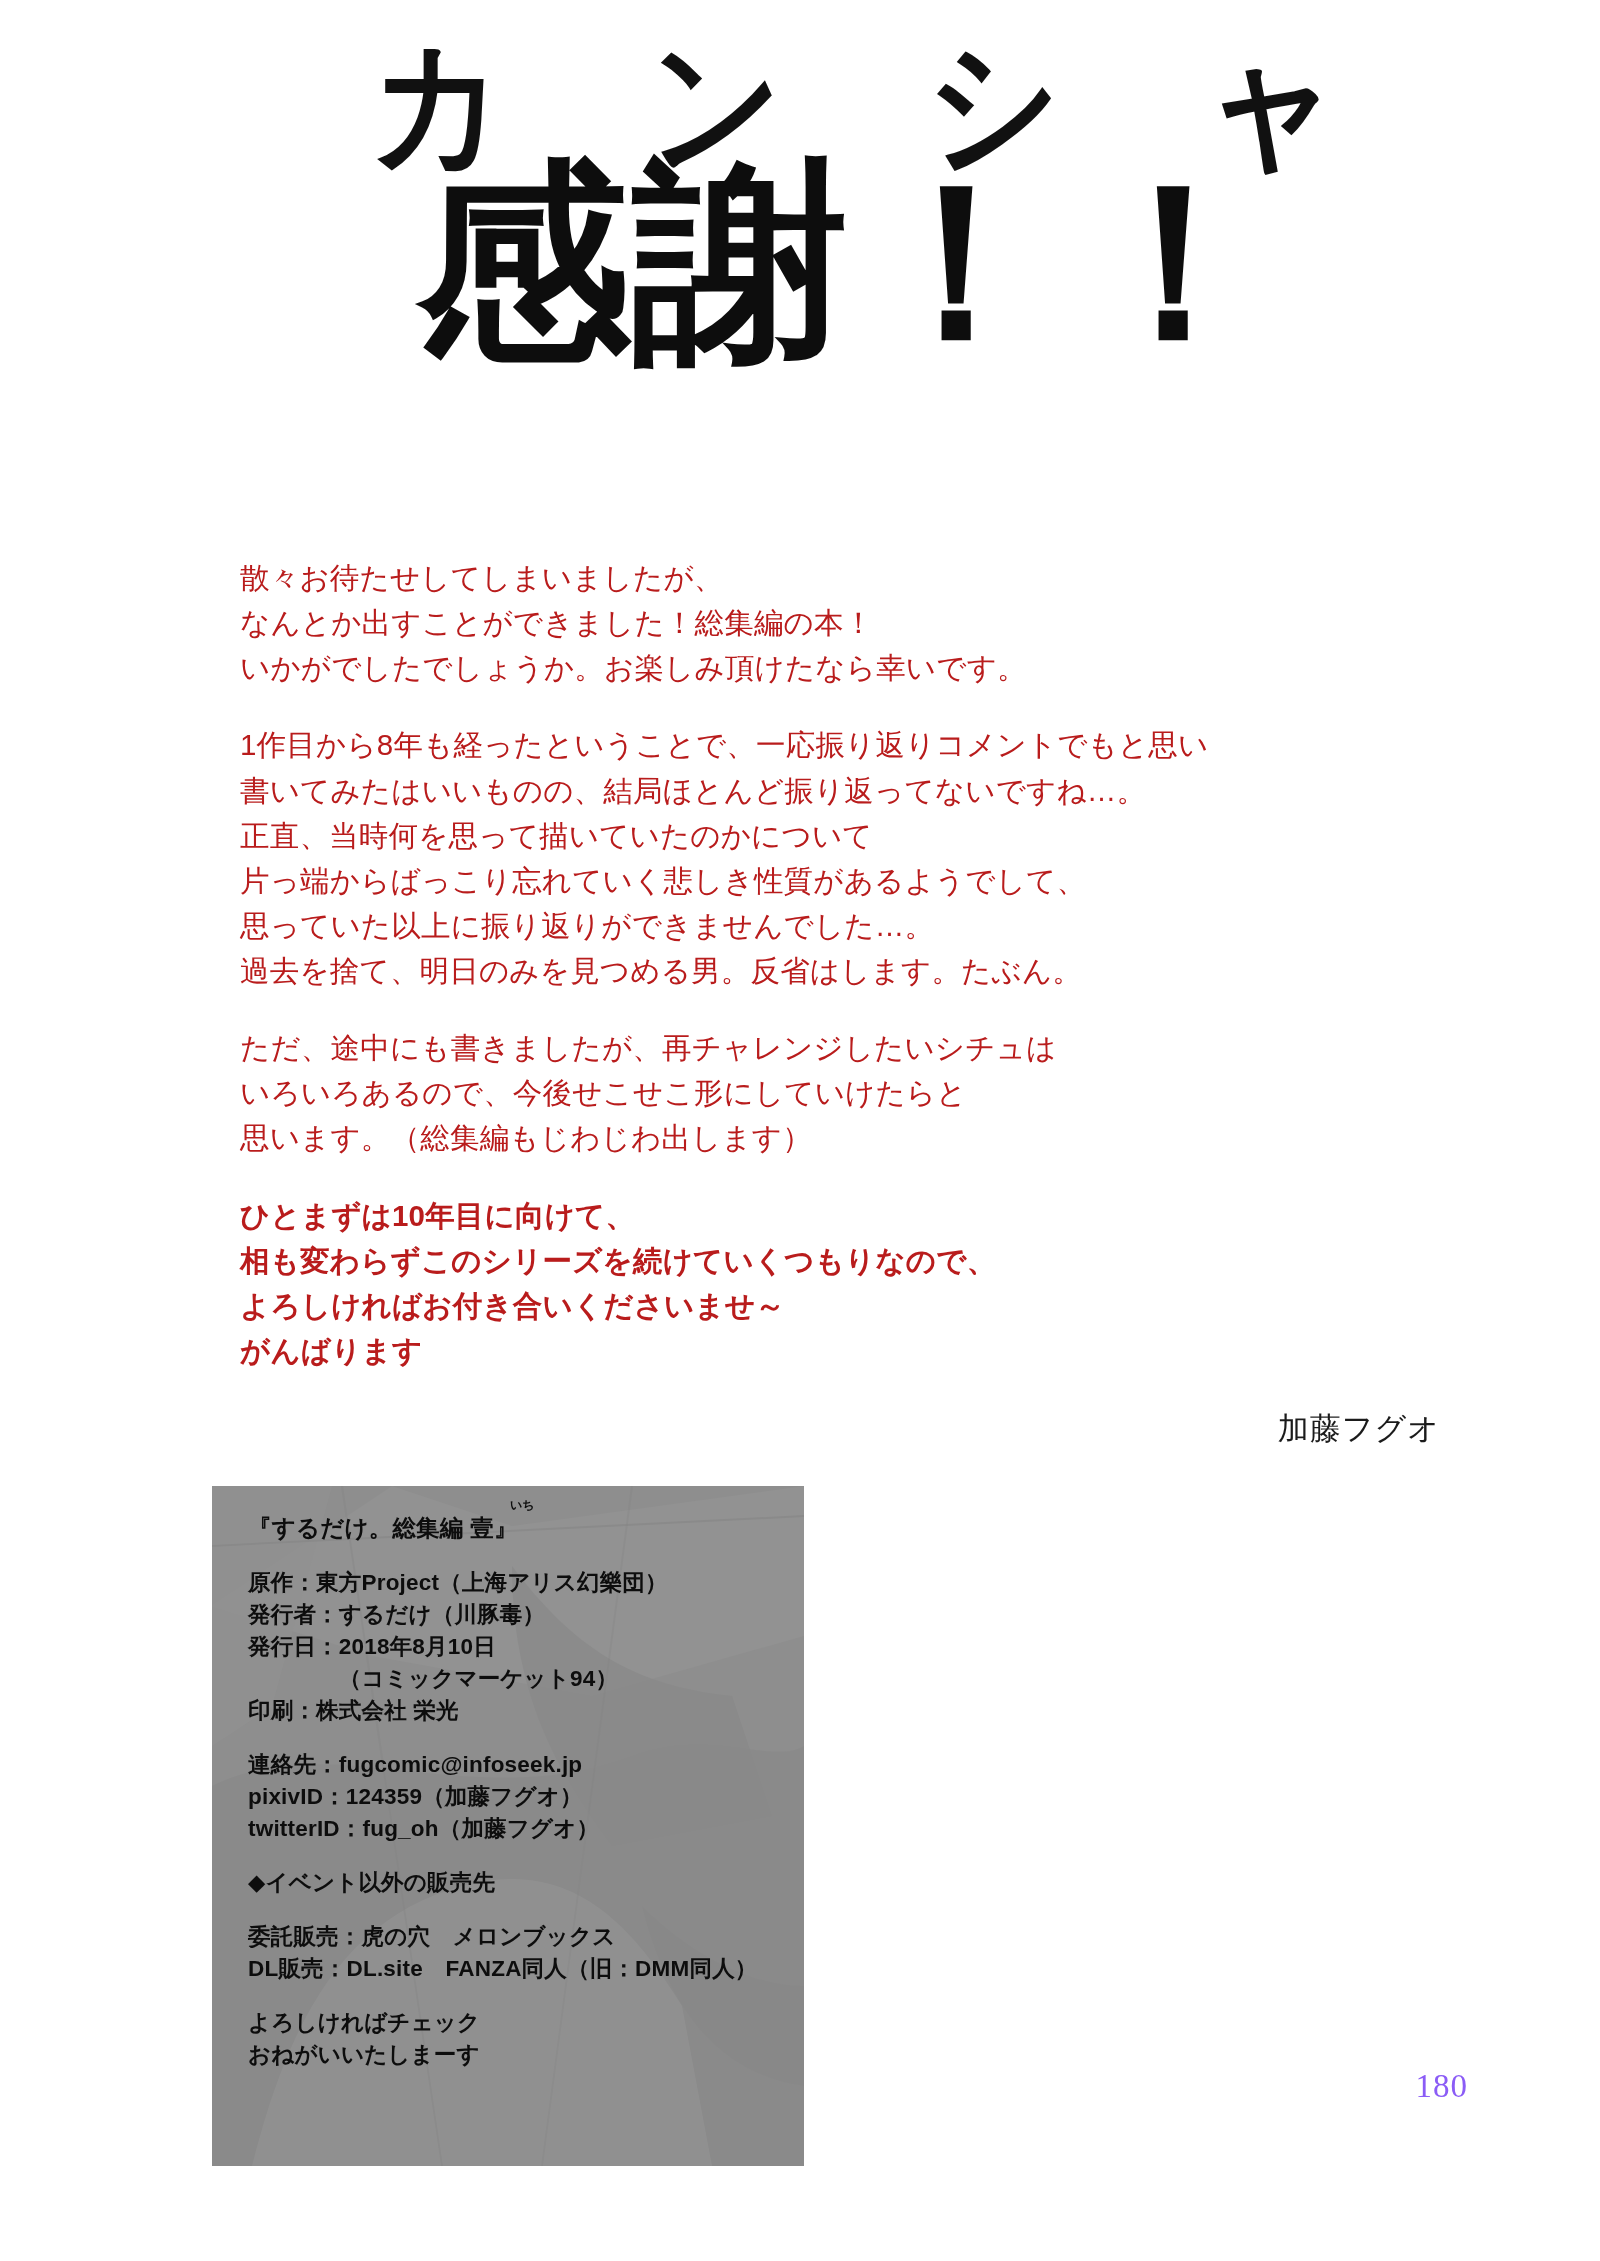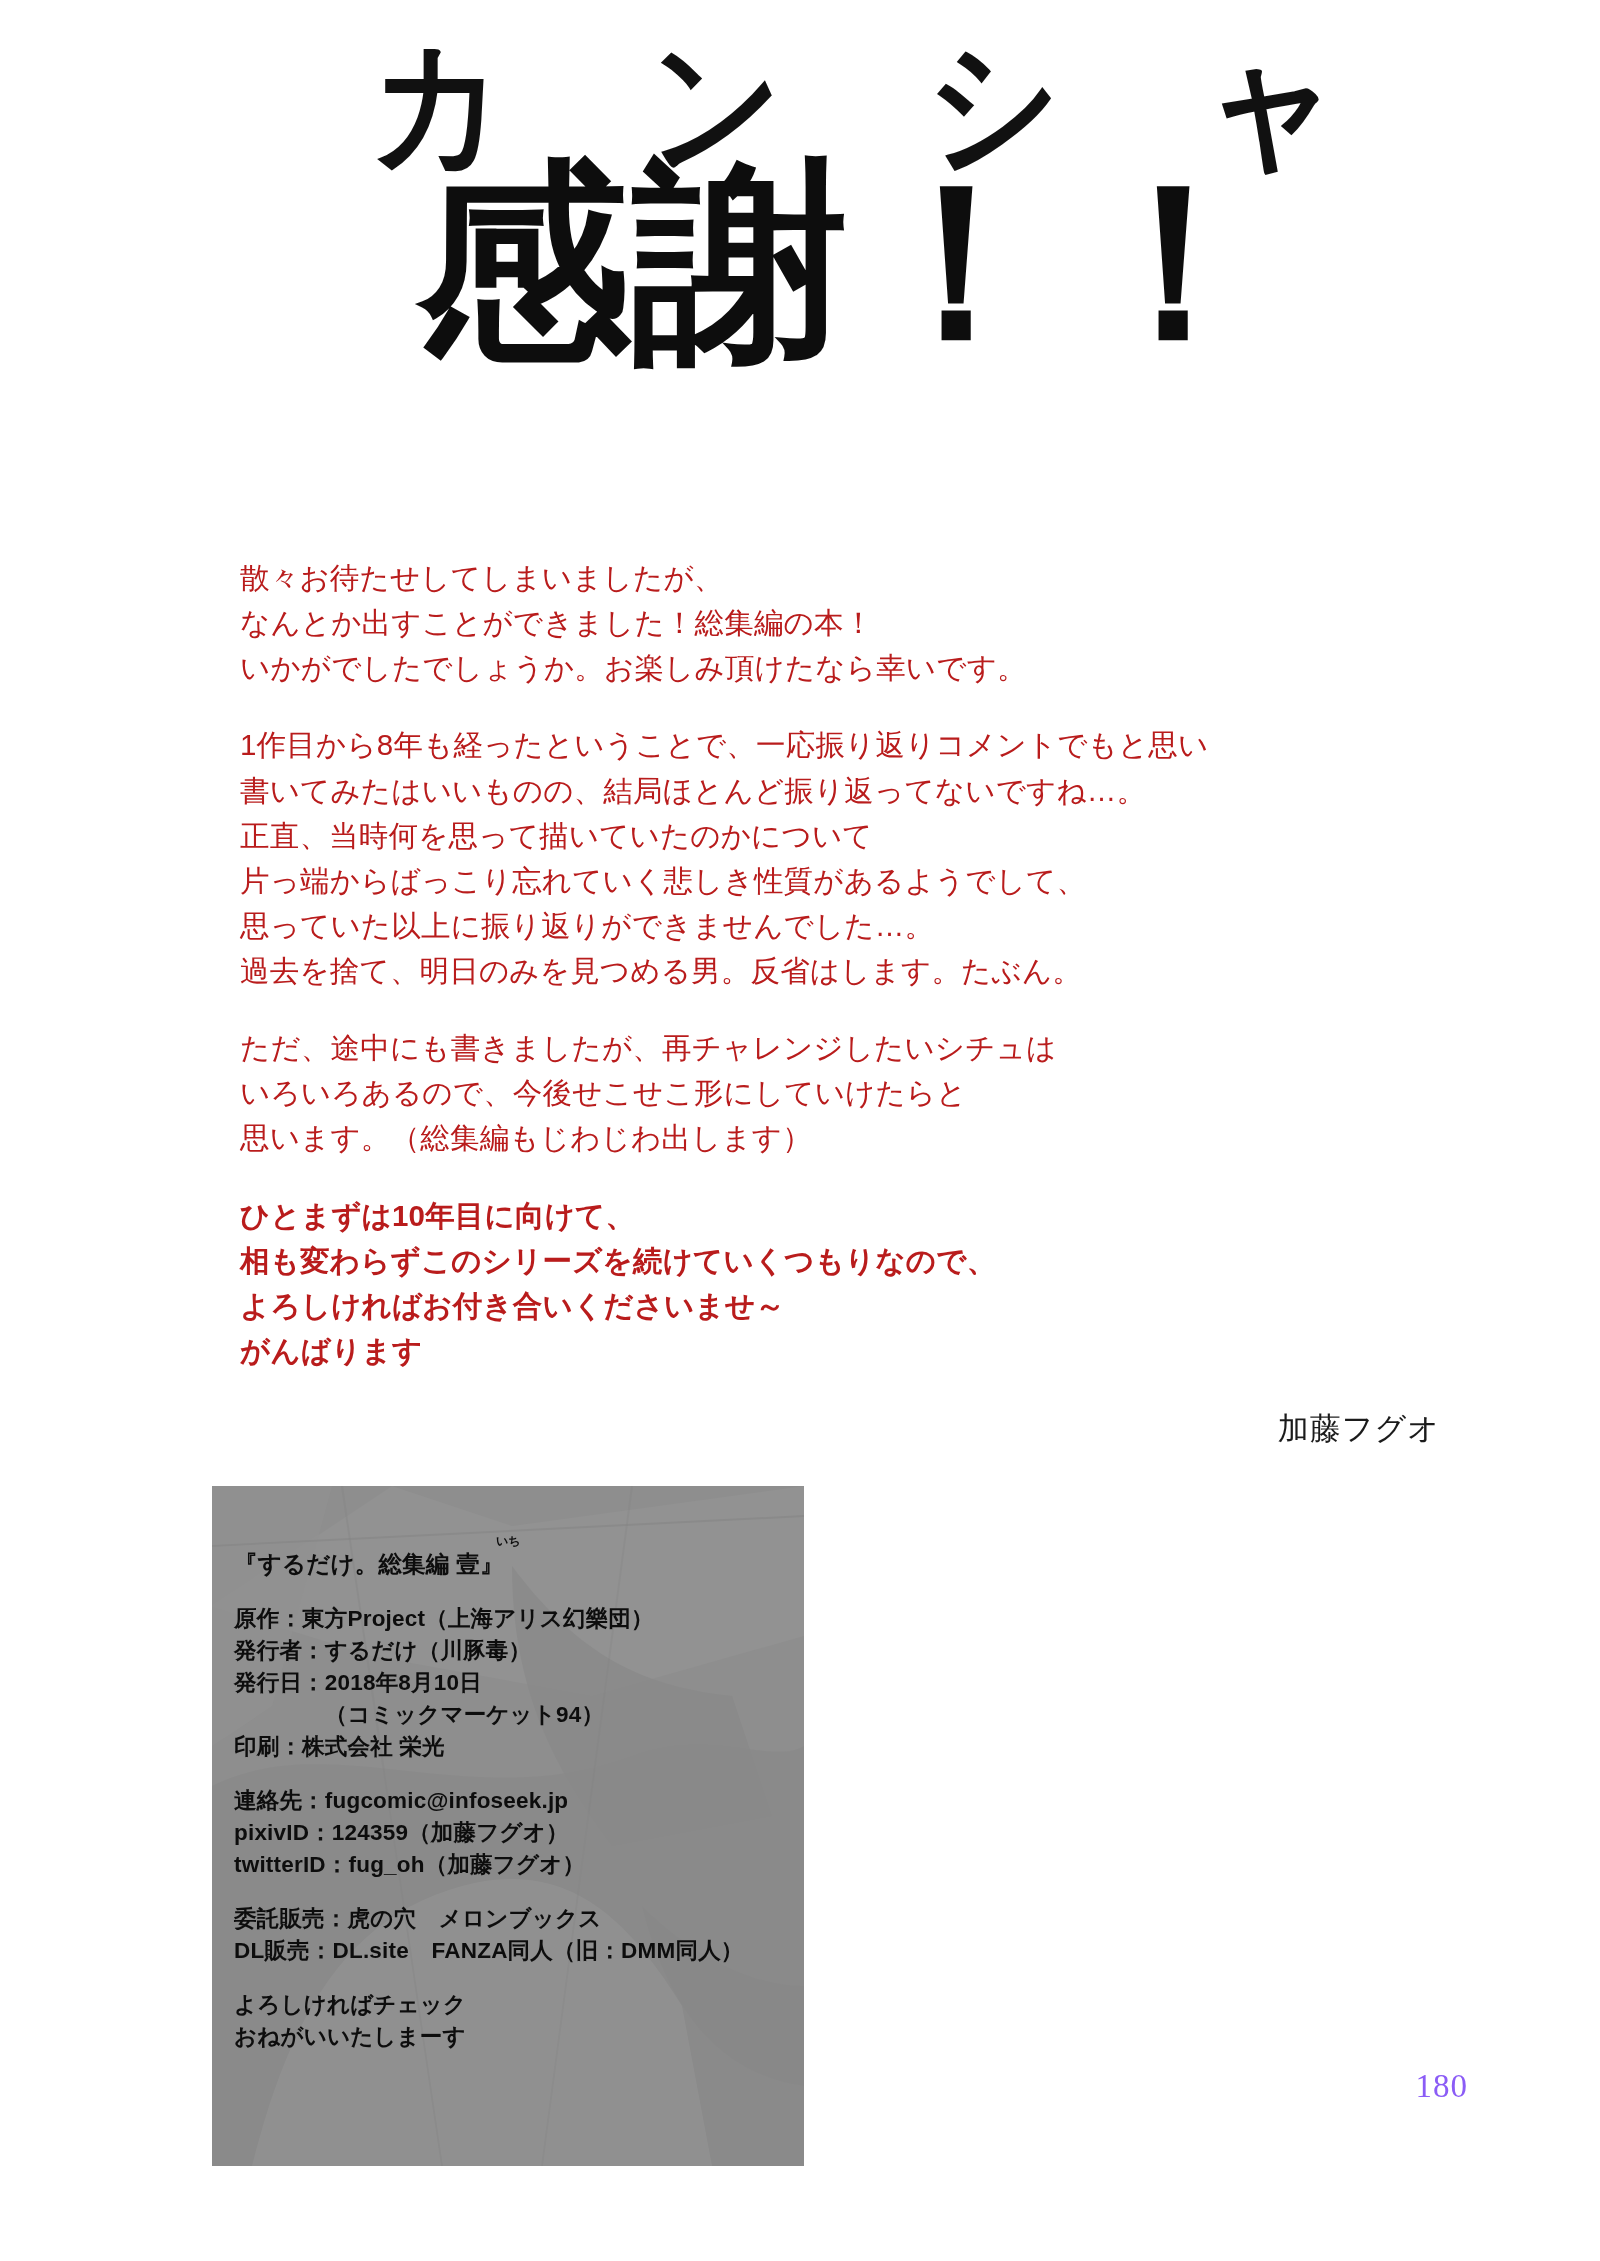--- a/index.html
+++ b/index.html
@@ -96,27 +96,26 @@
     overflow: hidden;
   }
   .colophon-art {
     position: absolute;
     inset: 0;
     opacity: 0.35;
   }
   .colophon-inner {
     position: relative;
     z-index: 2;
-    padding: 26px 0 0 22px;
+    padding: 26px 0 0 36px;
     color: #0d0d0d;
     font-size: 22.5px;
     line-height: 1.42;
     font-weight: 700;
     letter-spacing: 0.2px;
-    margin-top: 36px;
   }
   .colophon-inner .title {
     font-size: 23.5px;
     margin-bottom: 22px;
     position: relative;
   }
   .ruby {
     position: absolute;
     top: -15px;
     left: 262px;
@@ -193,20 +192,21 @@
       <span>『するだけ。総集編 壹』</span>
     </div>
     <div class="colophon-group">原作：東方Project（上海アリス幻樂団）
 発行者：するだけ（川豚毒）
 発行日：2018年8月10日
 　　　　（コミックマーケット94）
 印刷：株式会社 栄光</div>
     <div class="colophon-group">連絡先：fugcomic@infoseek.jp
 pixivID：124359（加藤フグオ）
 twitterID：fug_oh（加藤フグオ）</div>
+    <div class="colophon-group">◆イベント以外の販売先</div>
     <div class="colophon-group">委託販売：虎の穴　メロンブックス
 DL販売：DL.site　FANZA同人（旧：DMM同人）</div>
     <div class="colophon-group">よろしければチェック
 おねがいいたしまーす</div>
   </div>
 </div>
 
 <div class="page-number">180</div>
 
 </body></html>

